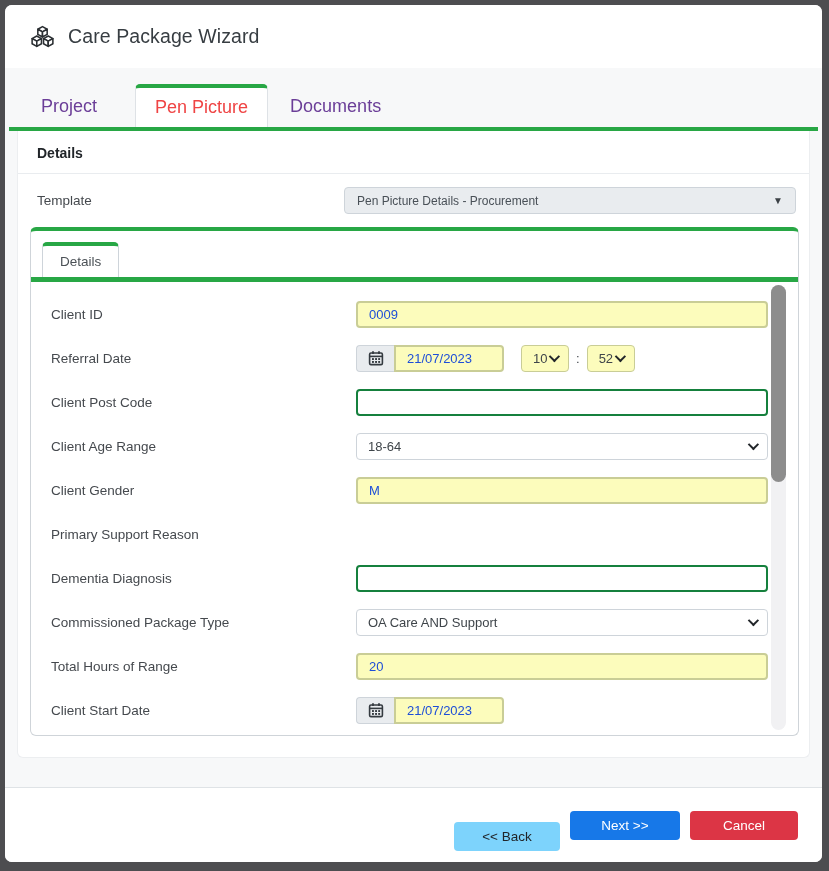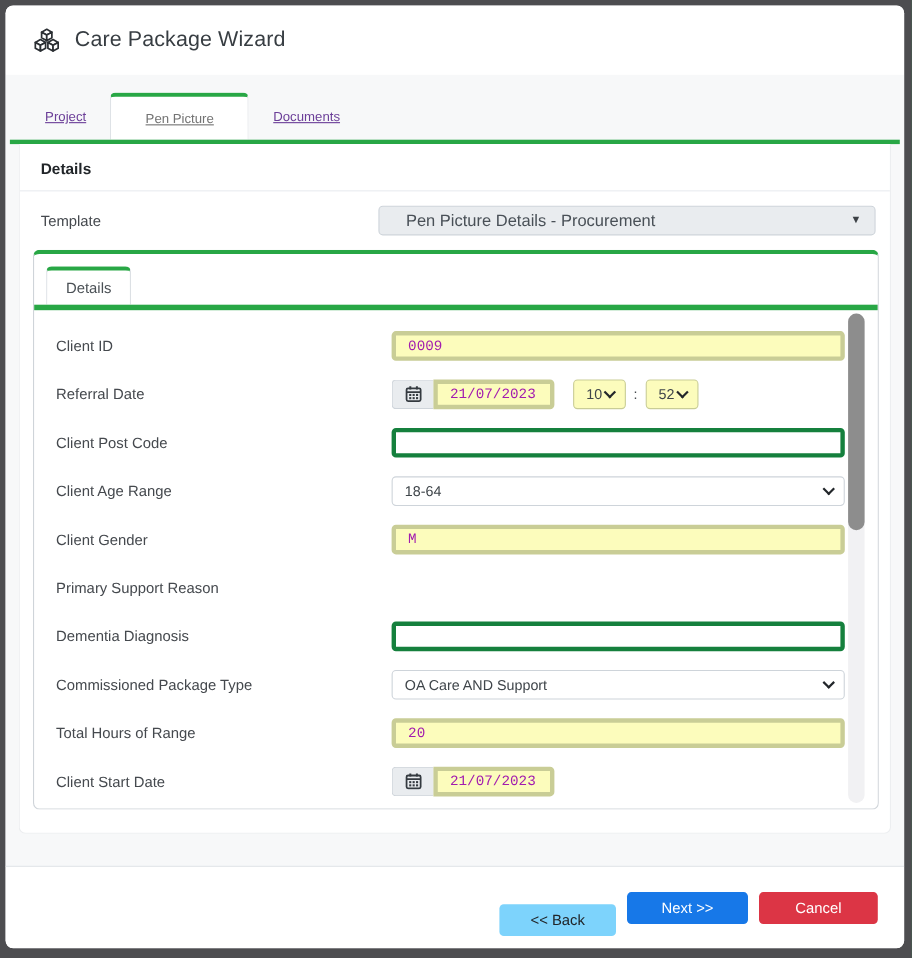--- a/index.html
+++ b/index.html
@@ -15,64 +15,64 @@
     background: #ffffff; border-radius: 7px; overflow: hidden;
     display: flex; flex-direction: column;
   }
   
   .mheader { height: 63px; background:#fff; display:flex; align-items:center; padding: 10px 24px; flex: none; }
   .mheader .ttl { font-size: 19.5px; color: #373d42; margin-left: 12px; letter-spacing: .1px; }
   .cubes { width: 27px; height: 25px; display:block; }
   
   .mbody { flex: 1; background:#f7f8f9; display:flex; flex-direction:column; min-height:0; }
   .tabstrip { display:flex; align-items:flex-end; padding: 16px 0 0 14px; height: 59px; flex:none; }
-  .tab { height: 43px; display:flex; align-items:center; padding: 0 21px; font-size: 12px;
-         color:#6b3e98; cursor:pointer; border:1px solid transparent; border-bottom:none;text-decoration:underline; }
+  .tab { height: 43px; display:flex; align-items:center; padding: 0 21px; font-size: 18px;
+         color:#6b3e98; cursor:pointer; border:1px solid transparent; border-bottom:none; }
   .tab.active {
-    background:#fff; color:#737373; border-color:#dee2e6;
-    border-top: 4px solid #28a745; border-radius: 5px 5px 0 0; padding: 0 31px;
+    background:#fff; color:#ef4444; border-color:#dee2e6;
+    border-top: 4px solid #28a745; border-radius: 5px 5px 0 0; padding: 0 19px; margin-left: 16px;
   }
   .green-line { height: 4px; background:#28a745; margin: 0 4px; flex:none; }
   .content-card {
     margin: 0 12px; height: 627px; flex:none; background:#fff;
     border: 1px solid #eceef0; border-top: none; border-radius: 0 0 6px 6px;
     display:flex; flex-direction:column;
   }
   .card-header { padding: 14px 19px 12px; border-bottom: 1px solid #e9ecef; }
   .card-header .hd { font-size: 14px; font-weight: bold; color:#212529; }
   .template-row { display:flex; align-items:center; padding: 13px 13px 13px 19px; }
   .template-row .tlabel { flex: 0 0 307px; font-size: 13.5px; color:#45494e; }
   .template-select {
     flex: 1; height: 27px; background:#e9ecef; border:1px solid #ced4da; border-radius:4px;
     display:flex; align-items:center; padding: 0 12px; cursor:pointer;
   }
-  .template-select .tsval { flex:1; font-size: 15px; color:#495057;margin-left:12px; }
+  .template-select .tsval { flex:1; font-size: 12px; color:#495057; }
   .template-select .tri { font-size: 10px; color:#3c4146; line-height: 1; }
   
   .inner-panel {
     margin: 0 10px 0 12px; height: 509px; flex:none;
     border: 1px solid #cfd4d9; border-top: 4px solid #28a745; border-radius: 6px;
     display:flex; flex-direction:column; overflow:hidden;
   }
   .inner-tabstrip { padding: 11px 0 0 11px; height: 46px; flex:none; display:flex; align-items:flex-end; }
   .inner-tab {
     height: 35px; display:flex; align-items:center; padding: 0 17px; font-size: 13.5px; color:#4b5156;
     background:#fff; border:1px solid #ced4da; border-bottom:none; border-top: 4px solid #28a745;
     border-radius: 5px 5px 0 0; cursor:pointer;
   }
   .inner-green-bar { height: 5px; background:#28a745; flex:none; }
   .scroll-area { position:relative; flex:1; padding: 10px 0 0 20px; overflow:hidden; }
   
   .frow { display:flex; align-items:center; height: 44px; }
   .flabel { flex: 0 0 305px; font-size: 13.5px; color:#45494e; }
   .fctrl { width: 412px; display:flex; align-items:center; }
   .tinput {
-    width: 100%; height: 27px; border: 4px solid #15803d; border-radius: 4px;
-    padding: 0 11px; font-size: 13px; color:#a21caf; background:#fff; outline:none;
-    font-family: Liberation Mono, monospace;
+    width: 100%; height: 27px; border: 2px solid #15803d; border-radius: 4px;
+    padding: 0 11px; font-size: 13px; color:#1d4ed8; background:#fff; outline:none;
+    font-family: Liberation Sans, sans-serif;
   }
   .yellow { background:#fcfcbc !important; border-color:#c9cd96 !important; }
   .fselect {
     width: 100%; height: 27px; border: 1px solid #ced4da; border-radius: 4px; background:#fff;
     display:flex; align-items:center; padding: 0 11px; cursor:pointer;
   }
   .fselect .selval { flex:1; font-size: 13px; color:#3f454a; }
   .chev { width: 8px; height: 8px; border-right: 2px solid #22262a; border-bottom: 2px solid #22262a;
           transform: rotate(45deg) translateY(-2px); flex:none; }
   .dategrp { display:flex; align-items:center; }

